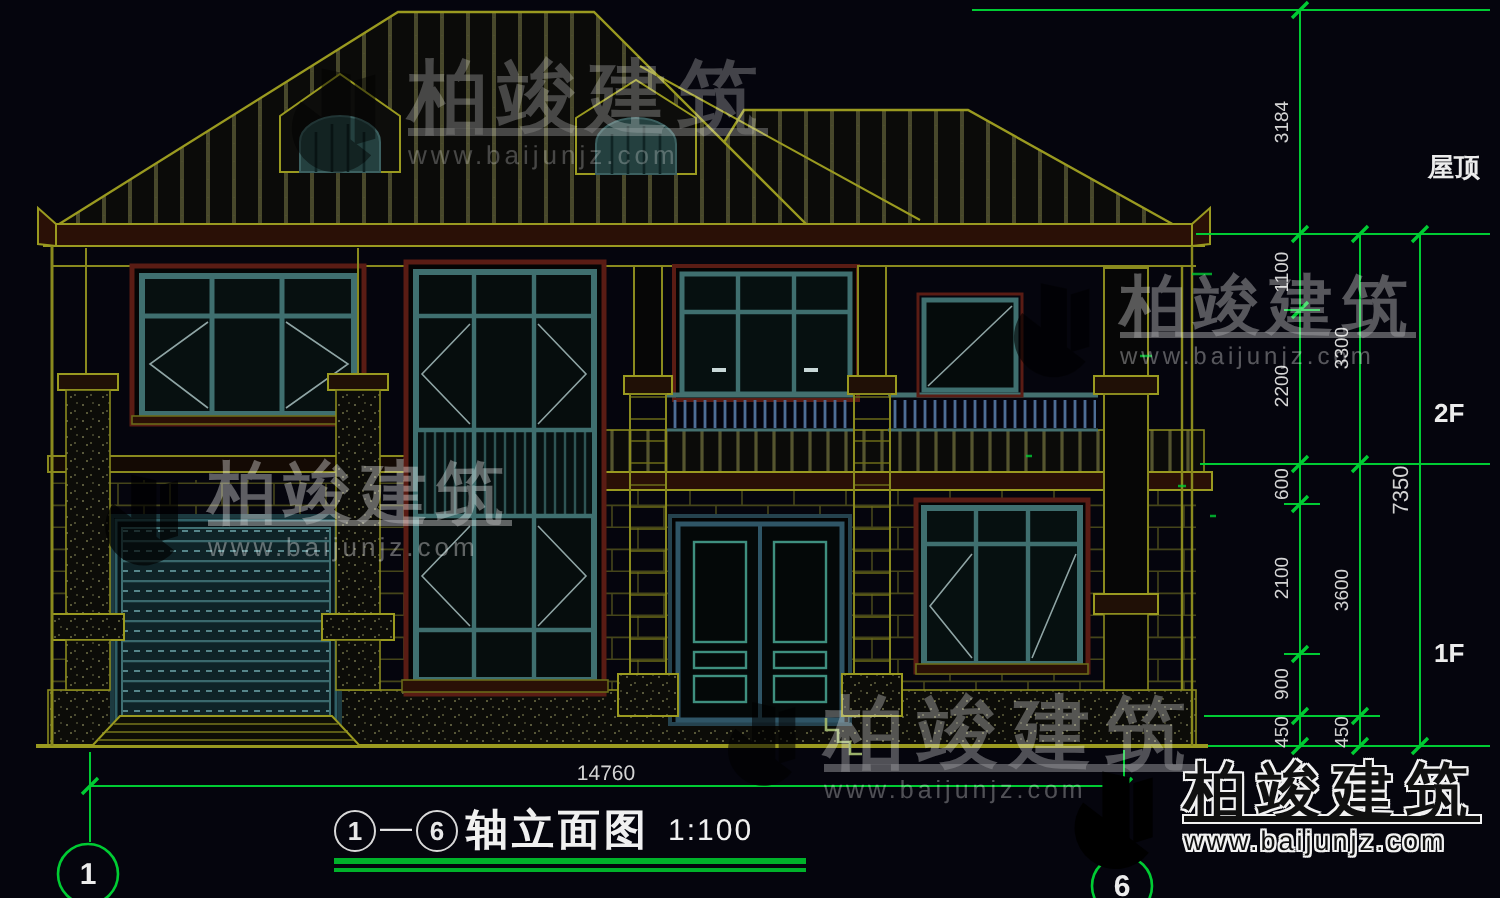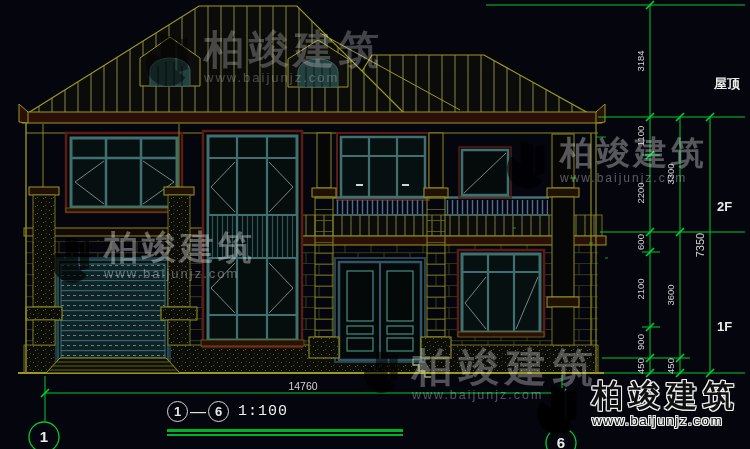--- a/index.html
+++ b/index.html
@@ -7,34 +7,34 @@
          font-family:"Liberation Sans",sans-serif;}
   .stage svg.drawing{position:absolute;left:0;top:0;}
   text{font-family:"Liberation Sans",sans-serif;}
   .dimtxt{fill:#d4d4d4;font-size:9.5px;}
   .lvltxt{fill:#ececec;font-size:13px;font-weight:bold;}
   .axdig{fill:#ececec;font-size:15px;font-weight:bold;}
   
   .wm{position:absolute;display:flex;align-items:flex-start;color:rgba(255,255,255,.55);
       pointer-events:none;white-space:nowrap;}
   .wm .wm-txt{display:flex;flex-direction:column;margin-left:6px;}
-  .wm .wm-brand{font-weight:bold;line-height:1.05;}
+  .wm .wm-brand{font-weight:bold;line-height:1.05;text-decoration:underline;}
   .wm .wm-url{font-weight:normal;letter-spacing:2px;}
   .wm-color{color:#101010;}
   .wm-color .wm-brand,.wm-color .wm-url{
       text-shadow:-1px 0 #f2f2f2,1px 0 #f2f2f2,0 -1px #f2f2f2,0 1px #f2f2f2,
                   -1px -1px #f2f2f2,1px 1px #f2f2f2,1px -1px #f2f2f2,-1px 1px #f2f2f2;}
   
   .titlebar{position:absolute;left:167px;top:401px;display:flex;align-items:center;color:#f0f0f0;}
   .titlebar .circ{display:inline-flex;align-items:center;justify-content:center;
       width:19px;height:19px;border:1.5px solid #d8d8d8;border-radius:50%;
       font-size:13px;font-weight:bold;color:#e8e8e8;}
   .titlebar .dash{margin:0 2px;font-size:16px;color:#e8e8e8;}
   .titlebar .tname{font-size:21px;font-weight:bold;letter-spacing:2px;margin-left:4px;}
-  .titlebar .tscale{font-size:15px;margin-left:9px;letter-spacing:1px;font-family:Liberation Mono, monospace;}
+  .titlebar .tscale{font-size:15px;margin-left:9px;letter-spacing:1px;}
   .uline1{position:absolute;left:167px;top:429px;width:236px;height:3px;background:#00b22a;}
   .uline2{position:absolute;left:167px;top:434px;width:236px;height:2px;background:#00b22a;}
 </style>
 </head>
 <body>
 
 <div class="stage">
 
 <svg class="drawing" width="750" height="449" viewBox="0 0 750 449">
   <defs>
@@ -335,18 +335,19 @@
   <div class="wm-txt">
     <div class="wm-brand" style="font-size:31px;letter-spacing:6px;">柏竣建筑</div>
     <div class="wm-url" style="font-size:13.5px;letter-spacing:1.5px;">www.baijunjz.com</div>
   </div>
 </div>
 
 <div class="titlebar">
   <span class="circ">1</span>
   <span class="dash">—</span>
   <span class="circ">6</span>
+  <span class="tname">轴立面图</span>
   <span class="tscale">1:100</span>
 </div>
 <div class="uline1"></div>
 <div class="uline2"></div>
 
 </div>
 
 </body></html>

